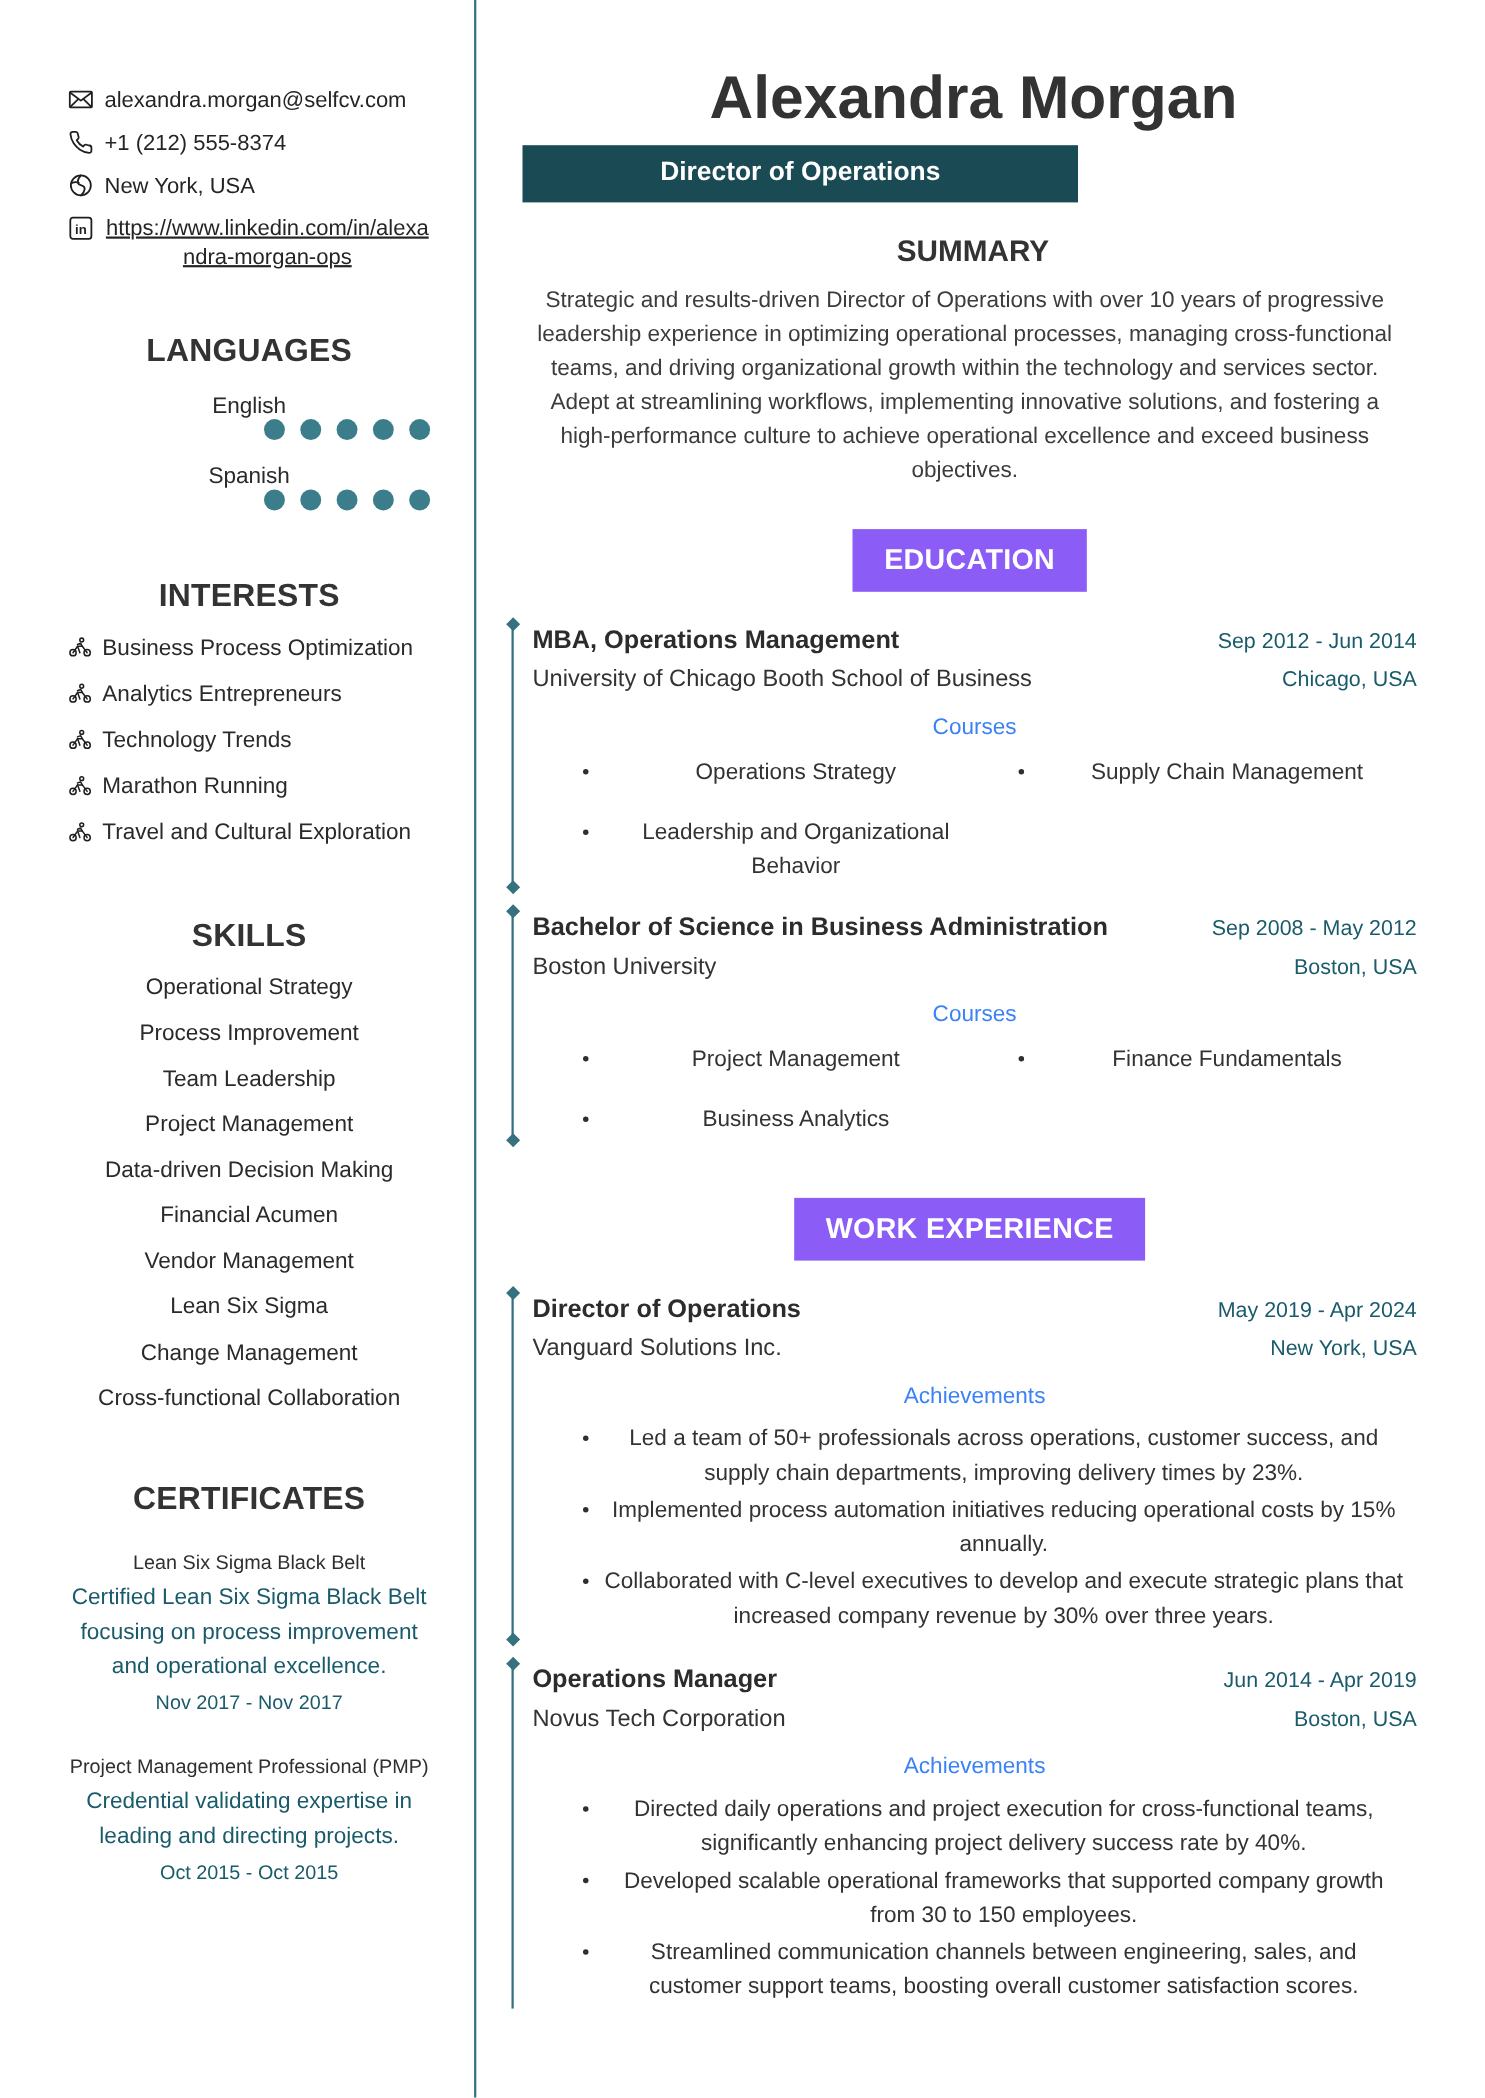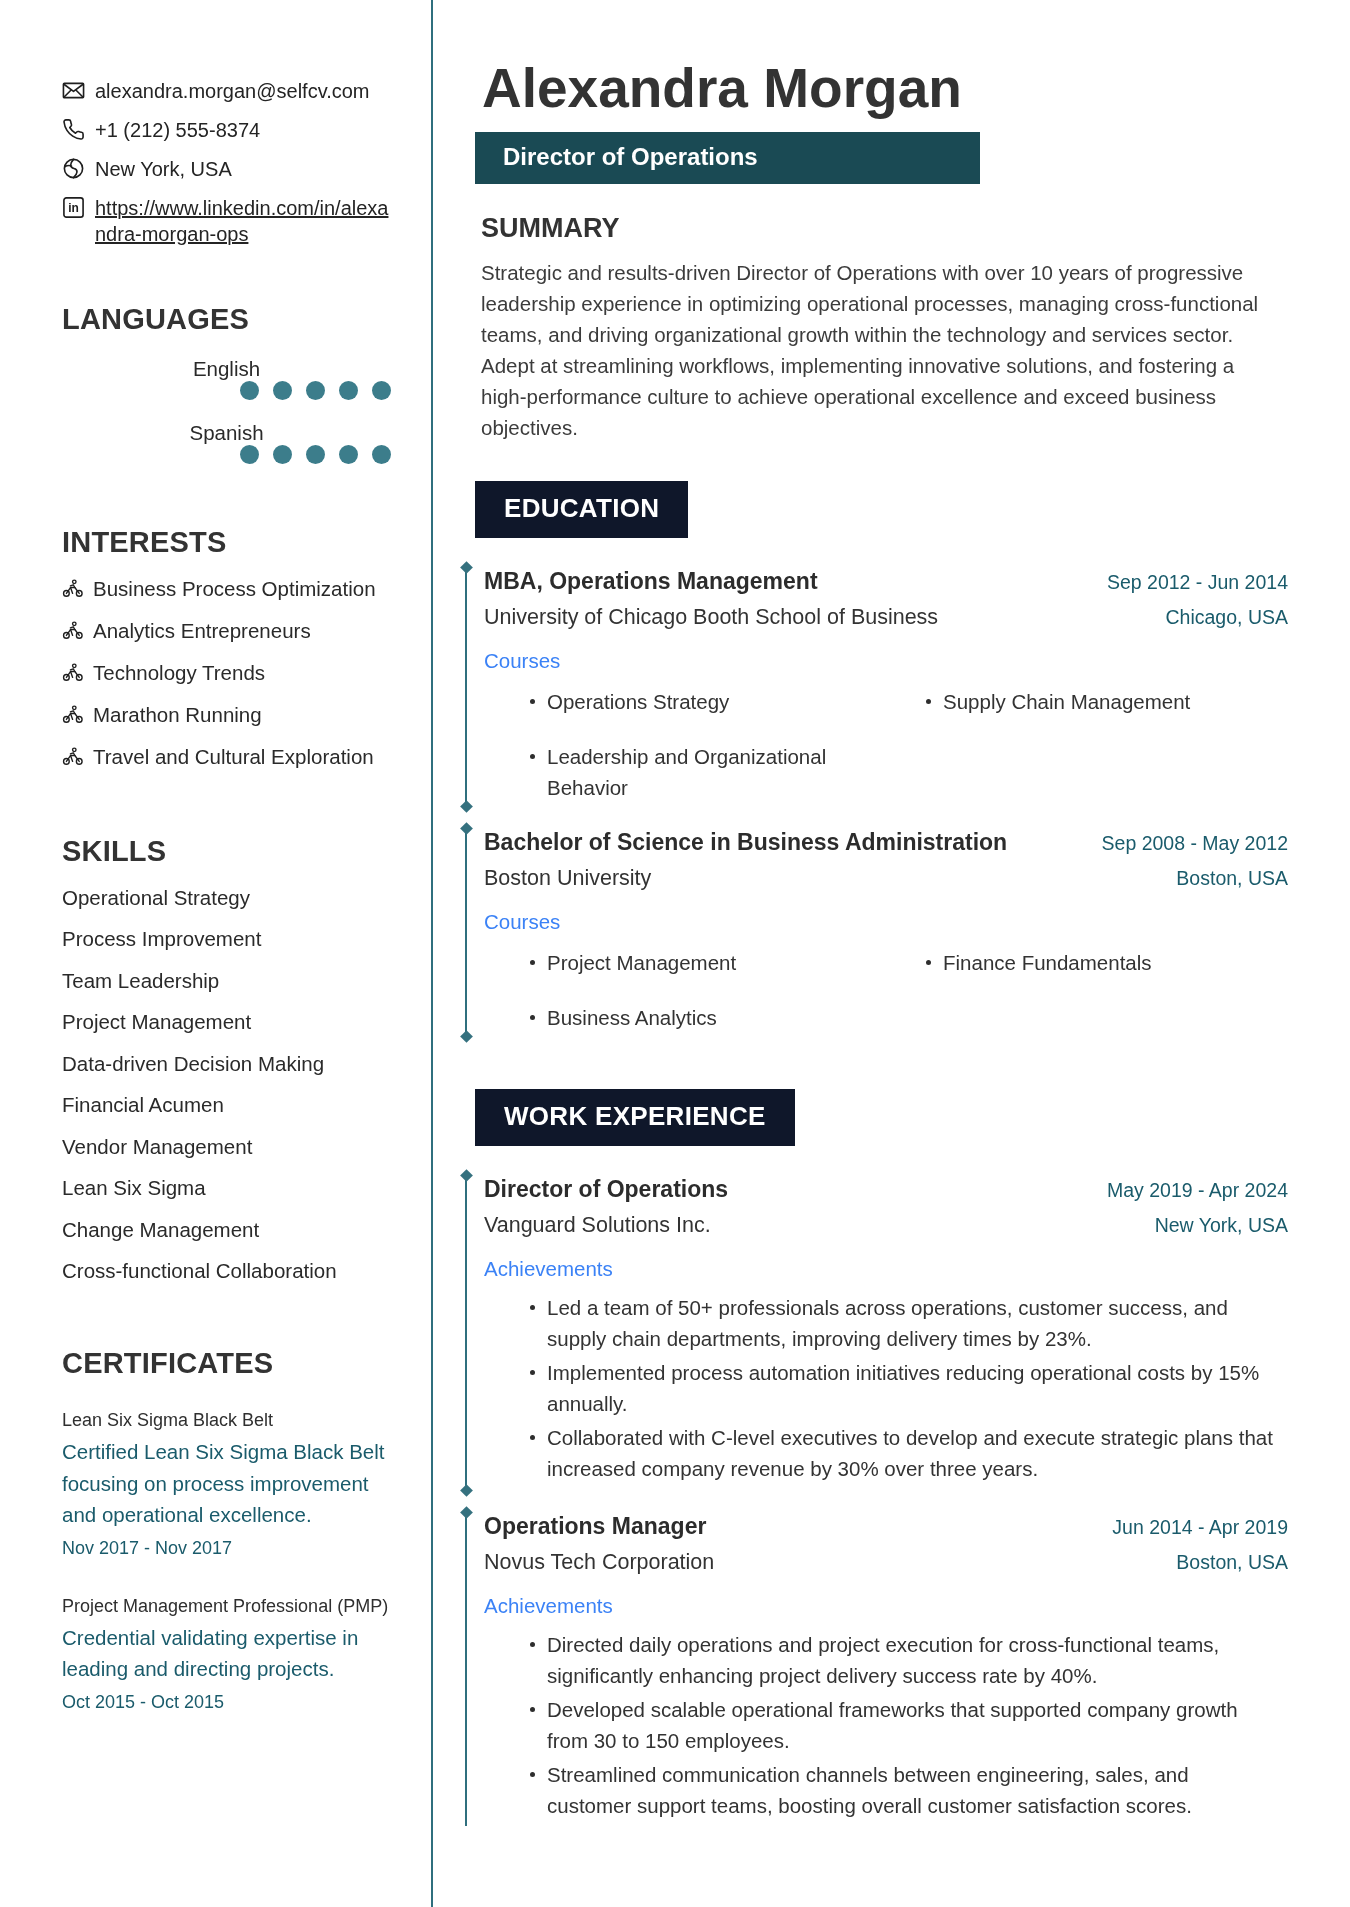--- a/index.html
+++ b/index.html
@@ -1,17 +1,17 @@
 <!DOCTYPE html>
 <html><head>
 <meta charset="utf-8">
 <style>
   html,body{margin:0;padding:0;background:#ffffff;}
   body{width:1350px;height:1907px;font-family:"Liberation Sans",sans-serif;color:#323232;overflow:hidden;}
-  .page{display:flex;width:1350px;height:1907px;box-sizing:border-box;}
+  .page{display:flex;width:1350px;height:1907px;box-sizing:border-box;text-align:center;}
 
   
   .sidebar{width:433px;box-sizing:border-box;padding:78px 40px 0 62px;border-right:2px solid #2f6f7e;flex-shrink:0;}
   .contact-row{display:flex;gap:10px;align-items:flex-start;margin-bottom:13px;font-size:20px;line-height:26px;color:#242424;}
   .contact-row .cicon{width:23px;height:23px;flex-shrink:0;margin-top:1px;}
   .linkedin-text{text-decoration:underline;color:#242424;overflow-wrap:anywhere;max-width:300px;display:inline-block;}
   .section-header{font-size:29px;font-weight:800;color:#333333;letter-spacing:0.2px;line-height:33px;}
   .hdr-lang{margin-top:56px;}
   .hdr-int{margin-top:62px;}
   .hdr-skill{margin-top:66px;}
@@ -28,21 +28,21 @@
   .cert-desc{font-size:20.5px;line-height:31.5px;color:#1a5b6b;}
   .cert-date{font-size:18px;line-height:24px;color:#1a5b6b;margin-top:5px;}
 
   
   .main{flex:1;box-sizing:border-box;padding:56px 62px 0 32px;}
   .name{font-size:55px;font-weight:800;color:#333333;line-height:64px;margin-left:17px;letter-spacing:0;}
   .title-badge{margin-top:12px;margin-left:10px;width:505px;box-sizing:border-box;background:#1a4a54;color:#ffffff;
     font-size:24px;font-weight:700;padding:11px 28px 13px 28px;}
   .summary-hdr{margin-top:28px;margin-left:16px;font-size:27px;font-weight:800;color:#333333;line-height:32px;}
   .summary-text{margin-top:13px;margin-left:16px;font-size:20.5px;line-height:31px;color:#3c3c3c;width:792px;}
-  .section-banner{margin-top:38px;margin-left:10px;display:inline-block;background:#0f172a;color:#ffffff;
+  .section-banner{margin-top:38px;margin-left:10px;display:inline-block;background:#8b5cf6;color:#ffffff;
     font-size:26px;font-weight:800;padding:12px 29px 14px 29px;letter-spacing:0.3px;}
   .banner-work{margin-top:46px;}
   .entry{position:relative;padding:6px 0 10px 19px;margin-top:22px;}
   .entry + .entry{margin-top:8px;}
   .entry::before{content:"";position:absolute;left:0;top:8px;bottom:8px;width:2px;background:#2f6f7e;}
   .diamond{position:absolute;left:-3.5px;width:9px;height:9px;background:#35717f;transform:rotate(45deg);}
   .d-top{top:3px;} .d-bot{bottom:2px;}
   .erow{display:flex;justify-content:space-between;align-items:baseline;}
   .erow2{margin-top:7px;}
   .degree{font-size:23px;font-weight:700;color:#2c2c2c;line-height:30px;}

